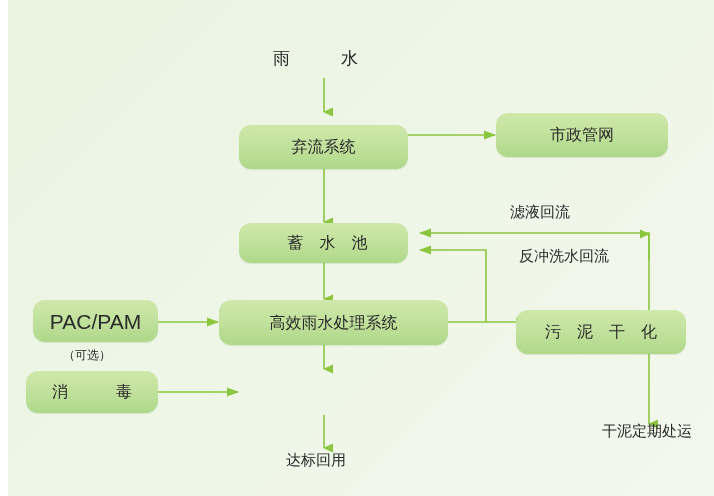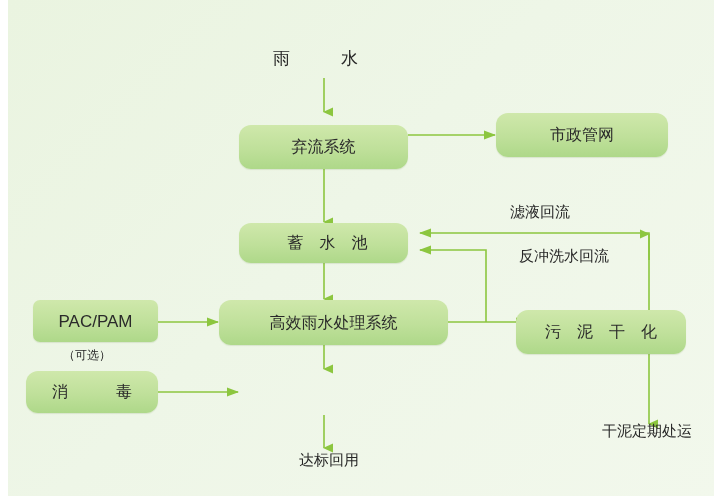--- a/index.html
+++ b/index.html
@@ -48,22 +48,21 @@
   }
   .label {
     position: absolute;
     color: #262626;
     font-size: 15px;
     white-space: pre;
     line-height: 1;
   }
   .node.latin {
     font-family: "Liberation Sans", sans-serif;
-    font-size: 17px;
-    border-radius: 7px;
+    font-size: 21px;
   }
 </style>
 </head>
 <body>
 
 <div id="canvas">
 
   <svg class="wires" viewBox="0 0 714 496">
     <defs>
       <marker id="arrowDown" markerWidth="12" markerHeight="12" refX="5" refY="9" orient="auto" markerUnits="userSpaceOnUse">
@@ -141,15 +140,15 @@
     <span>消　　　毒</span>
   </div>
 
 
   <div class="label" style="left:502px; top:205px;">滤液回流</div>
 
   <div class="label" style="left:511px; top:249px;">反冲洗水回流</div>
 
   <div class="label" style="left:594px; top:424px;">干泥定期处运</div>
 
-  <div class="label" style="left:291px; top:453px;">达标回用</div>
+  <div class="label" style="left:278px; top:453px;">达标回用</div>
 
 </div>
 
 </body></html>

